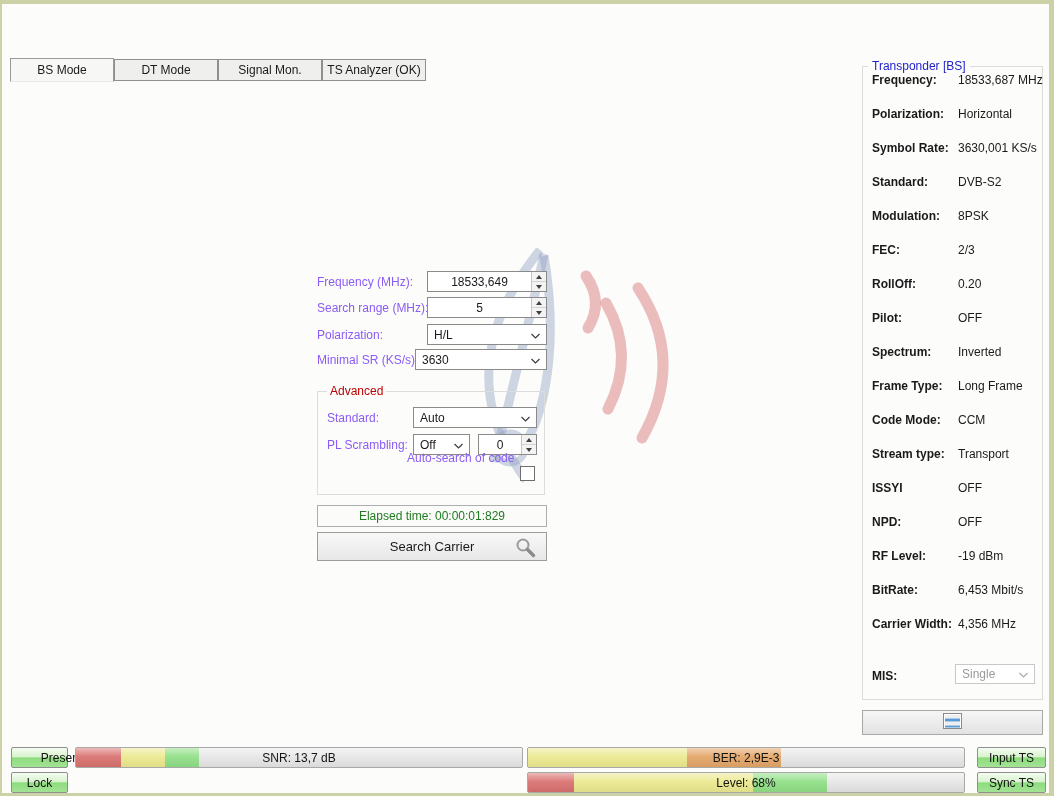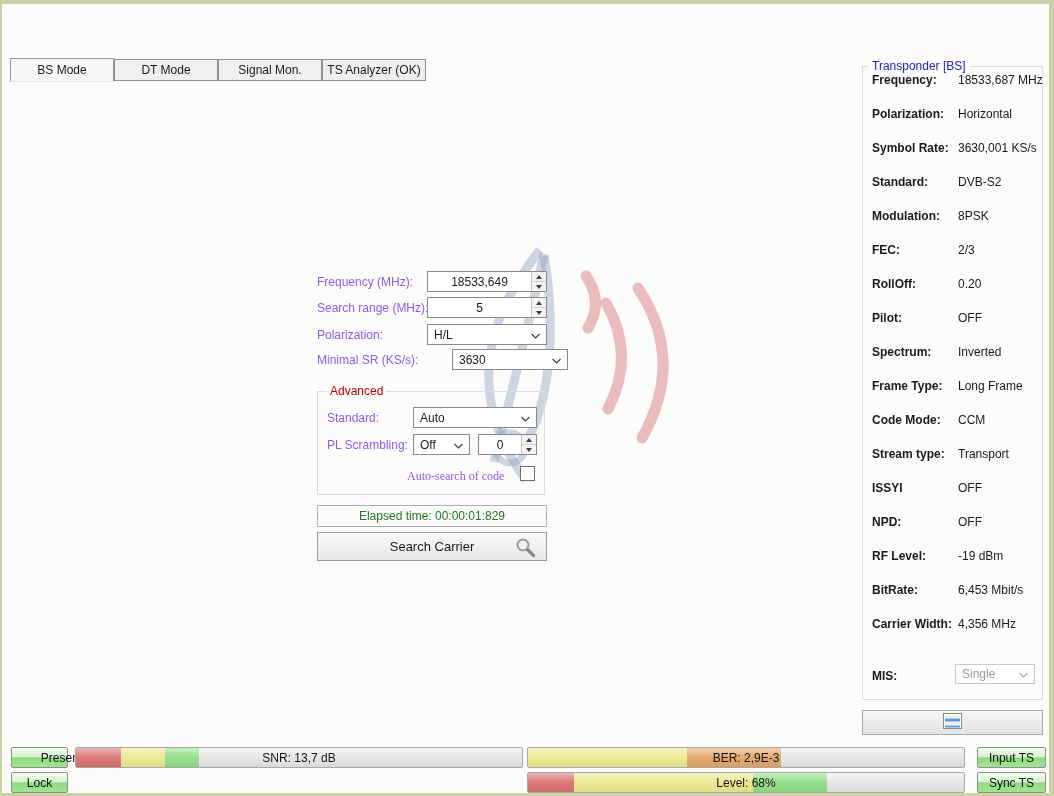--- a/index.html
+++ b/index.html
@@ -134,21 +134,21 @@
 
   <div class="flabel" style="left:317px; top:328px;">Polarization:</div>
   <div class="combo" style="left:427px; top:324px; width:120px;">
     <span>H/L</span>
     <span><svg width="9" height="6" viewBox="0 0 9 6">
           <path d="M0.5,1 L4.5,5 L8.5,1" fill="none" stroke="#3c3c3c" stroke-width="1.2"></path>
         </svg></span>
   </div>
 
   <div class="flabel" style="left:317px; top:353px;">Minimal SR (KS/s):</div>
-  <div class="combo" style="left:452px; top:349px; width:116px;">
+  <div class="combo" style="left:415px; top:349px; width:132px;">
     <span>3630</span>
     <span><svg width="9" height="6" viewBox="0 0 9 6">
           <path d="M0.5,1 L4.5,5 L8.5,1" fill="none" stroke="#3c3c3c" stroke-width="1.2"></path>
         </svg></span>
   </div>
 
   <div class="groupbox" style="left:317px; top:391px; width:228px; height:104px;"></div>
   <div class="group-legend" style="left:327px; top:384px;">Advanced</div>
 
   <div class="flabel" style="left:327px; top:411px;">Standard:</div>
@@ -171,21 +171,21 @@
     <div class="spin-col">
       <div class="spin-btn">
           <span class="tri-up"></span>
         </div>
       <div class="spin-btn">
           <span class="tri-down"></span>
         </div>
     </div>
   </div>
 
-  <div class="flabel" style="left:407px; top:469px;font-family:Liberation Serif, serif;">Auto-search of code</div>
+  <div class="flabel" style="left:407px; top:451px;">Auto-search of code</div>
   <span class="checkbox" style="left:520px; top:466px;"></span>
 
   <div class="elapsed" style="left:317px; top:505px; width:230px; height:22px;">
     <span>Elapsed time: 00:00:01:829</span>
   </div>
   <div class="search-btn" style="left:317px; top:532px; width:230px; height:29px;">
     <span>Search Carrier</span>
     <span class="mag">
       <svg width="21" height="21" viewBox="0 0 21 21">
         <circle cx="8" cy="8" r="5.5" fill="none" stroke="#9b9b9b" stroke-width="2"></circle>

